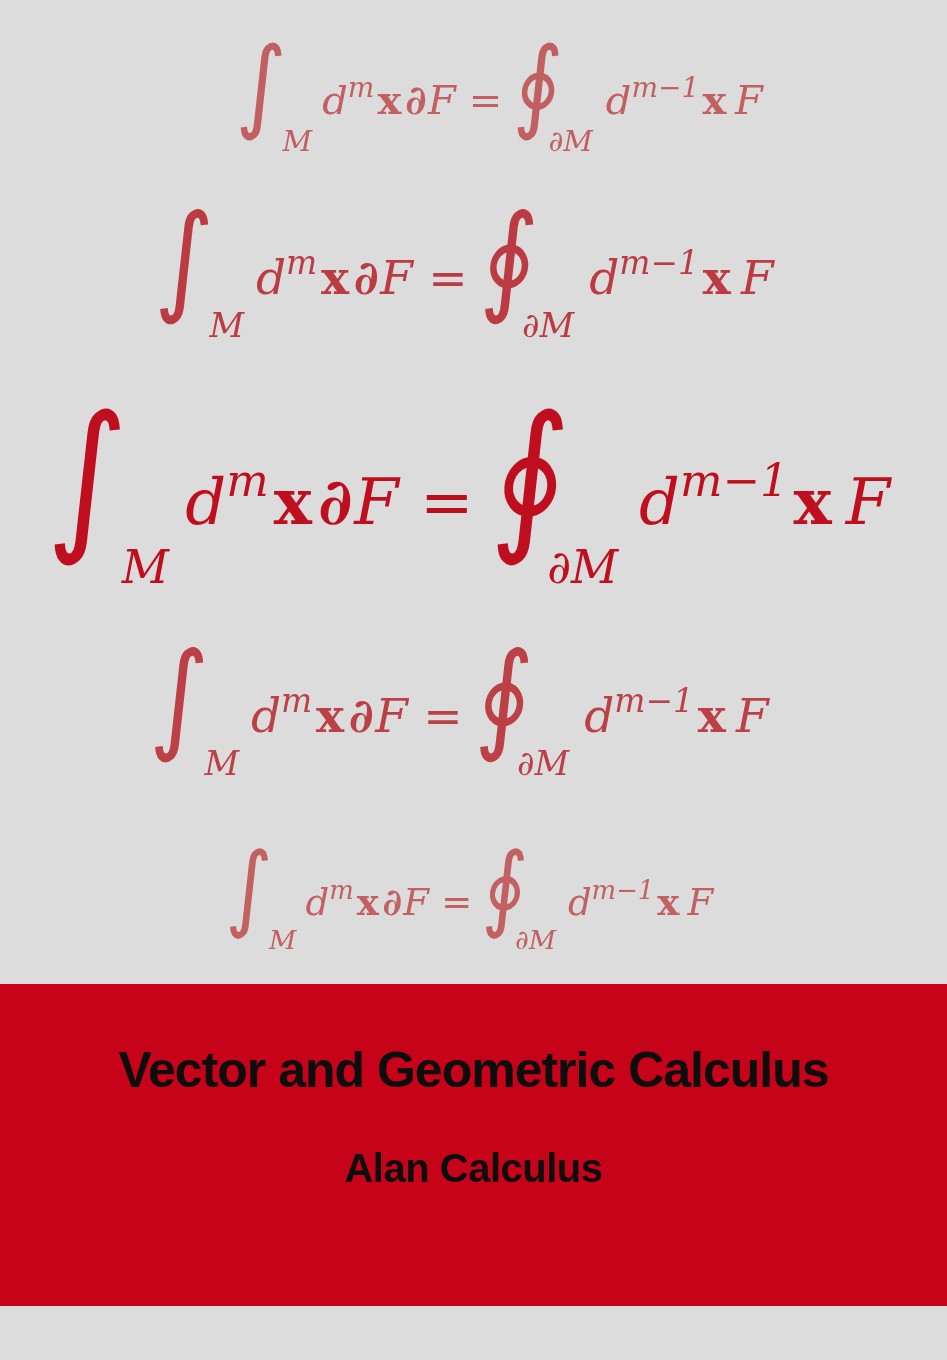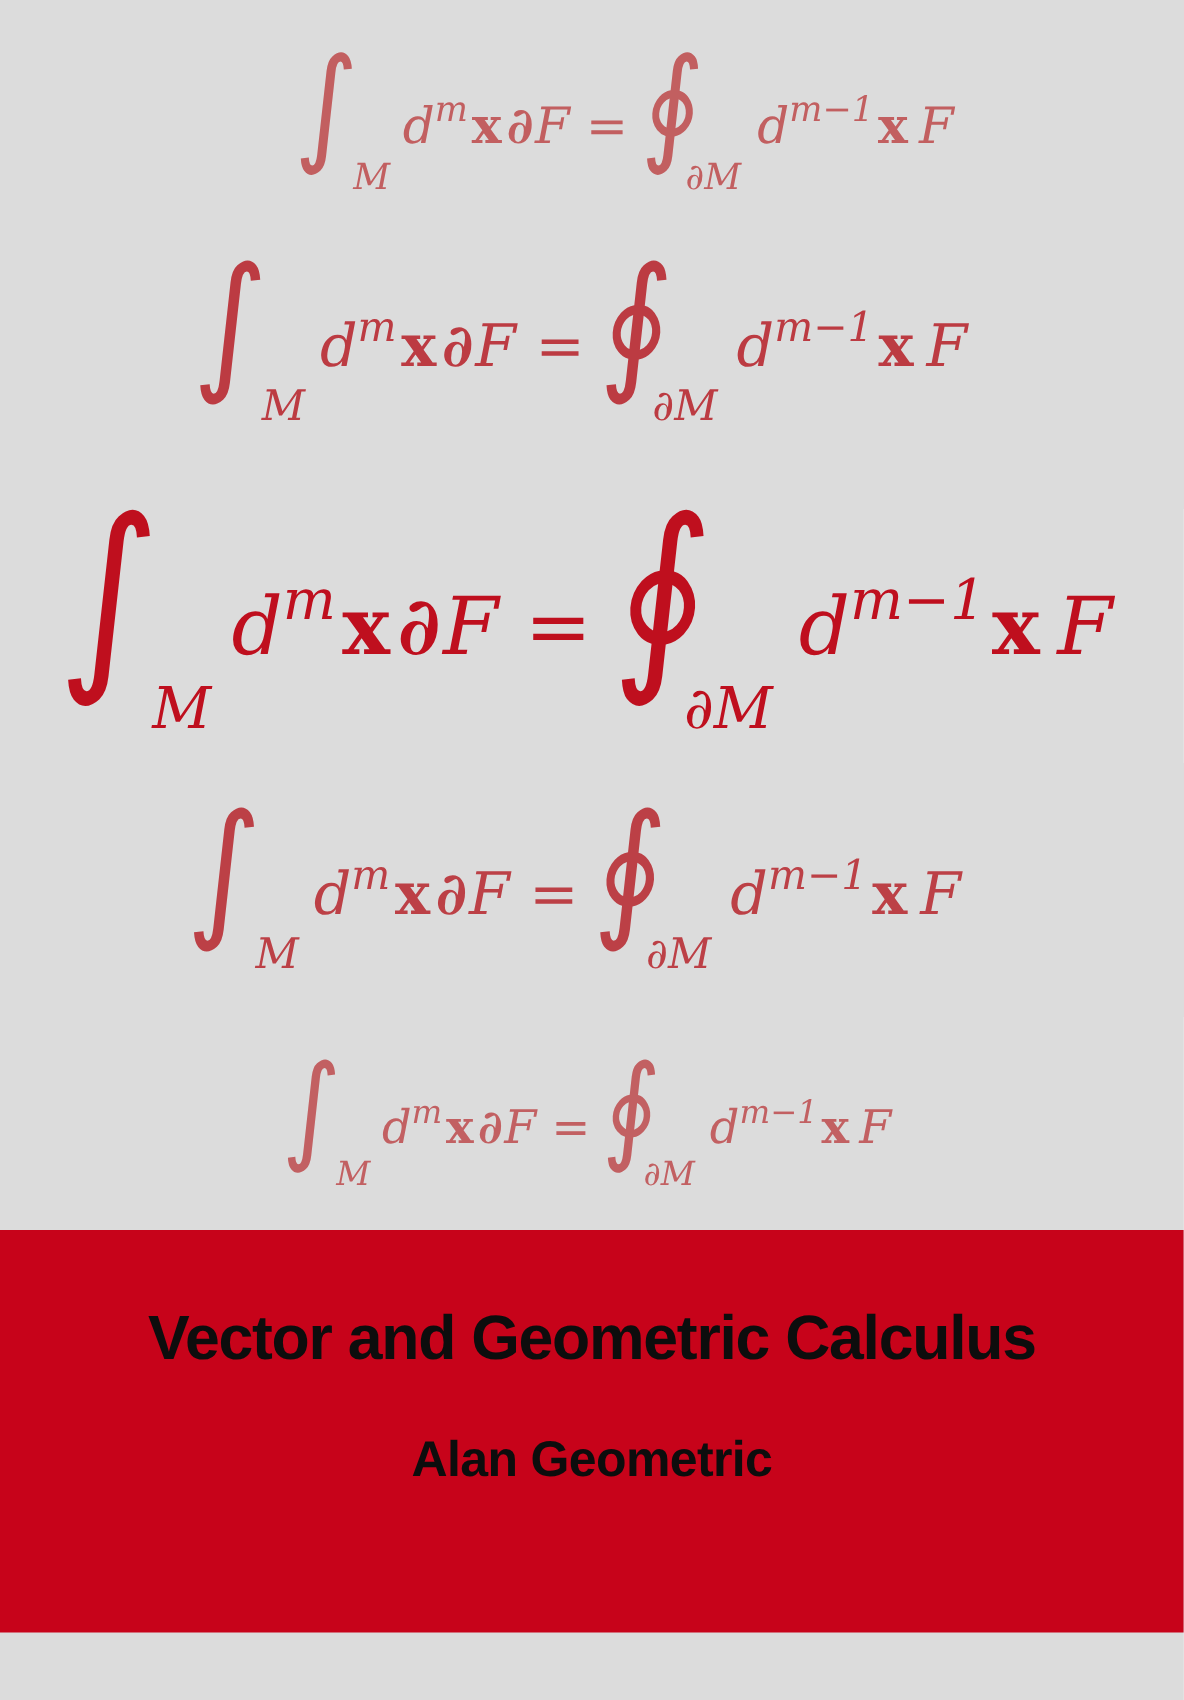--- a/index.html
+++ b/index.html
@@ -212,16 +212,16 @@
       <span class="sub">∂M</span>
     </span>
     <span class="it">d</span>
     <span class="sup">m−1</span>
     <span class="xb">x</span>
     <span class="it fgap">F</span>
   </div>
 
   <div class="band" style="background-color: rgb(199, 3, 26);">
     <h1 class="band-title" style="color: rgb(13, 13, 13);">Vector and Geometric Calculus</h1>
-    <h2 class="band-author" style="color: rgb(13, 13, 13);">Alan Geometric</h2>
+    <h2 class="band-author" style="color: rgb(13, 13, 13);">Alan Calculus</h2>
   </div>
 
 </div>
 
 </body></html>

